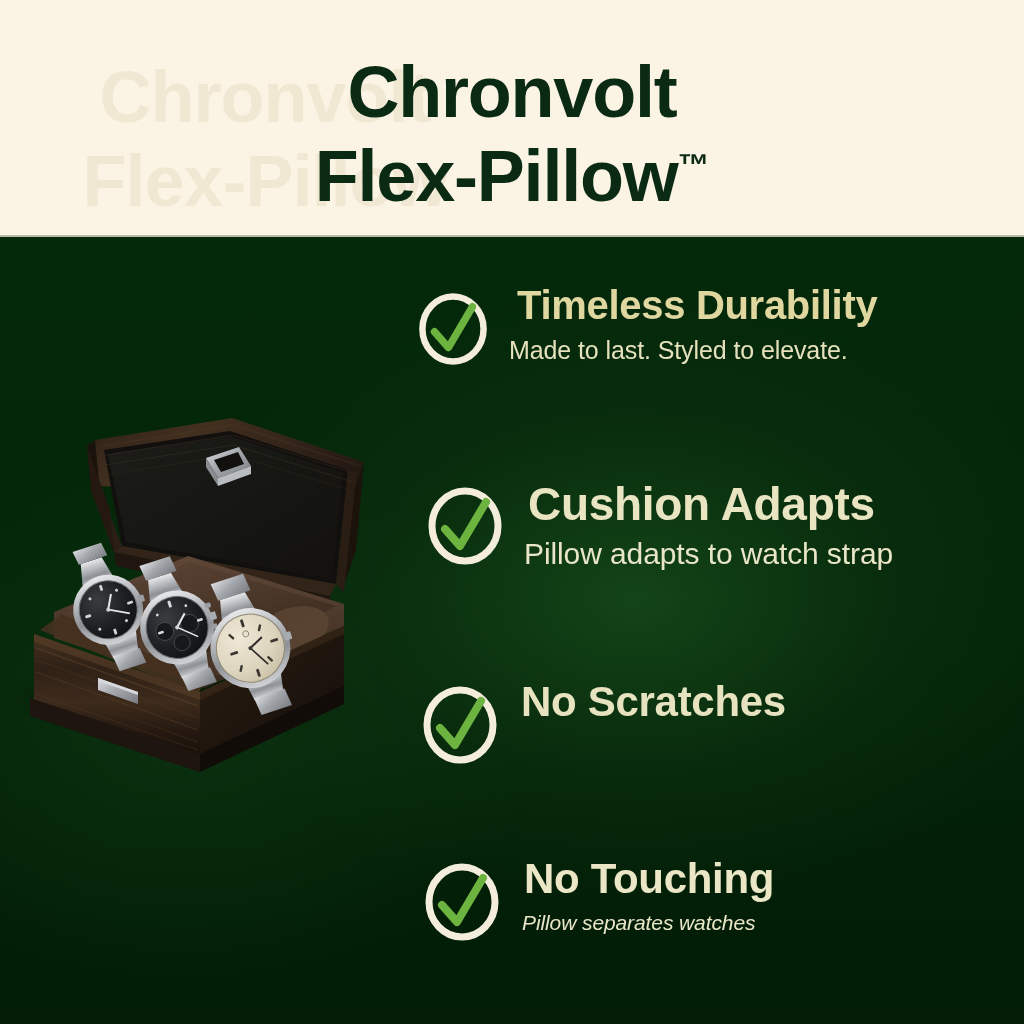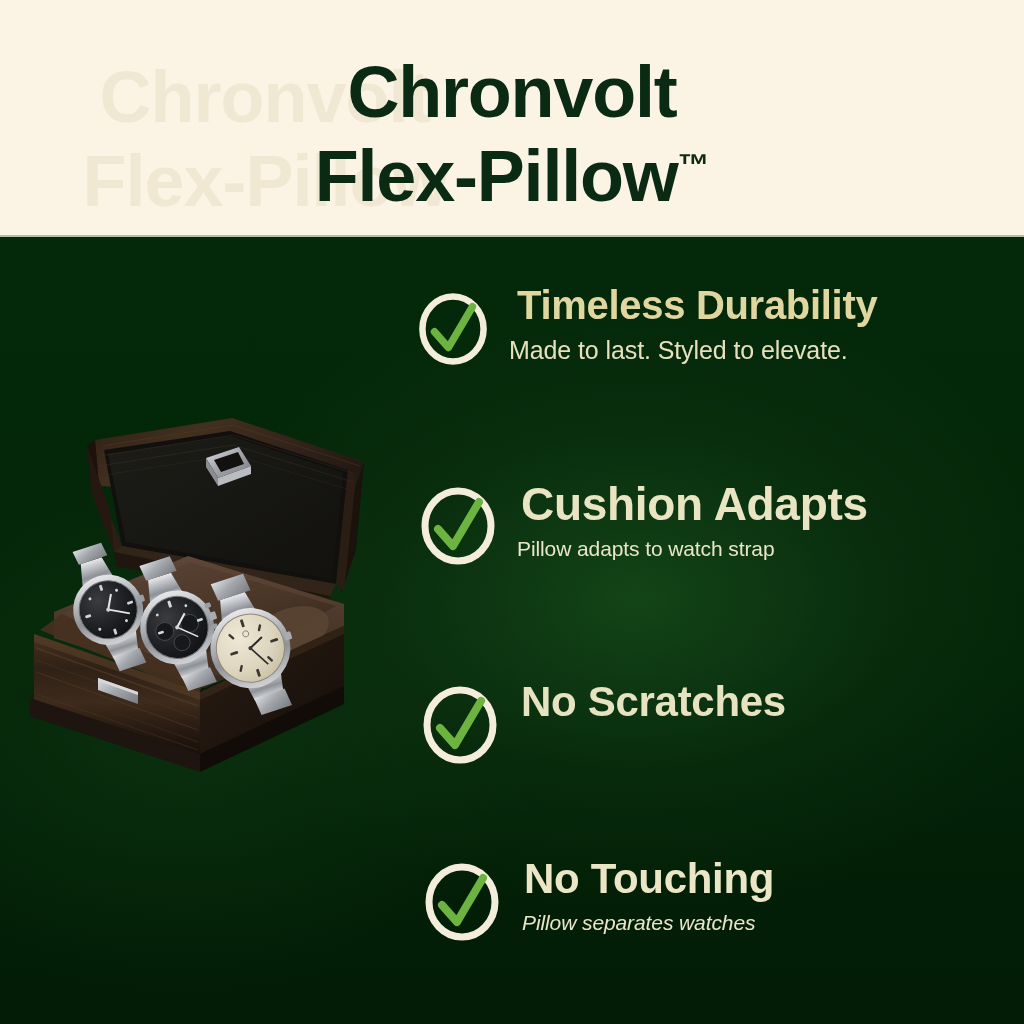--- a/index.html
+++ b/index.html
@@ -80,21 +80,21 @@
     left:415px; top:283px;
     width:609px;
   }
   .feature {
     position:absolute;
     display:flex;
     align-items:flex-start;
     gap:18px;
   }
   .feature.f0 { top:0px;   left:0px; }
-  .feature.f1 { top:196px; left:2px; }
+  .feature.f1 { top:196px; left:9px; }
   .feature.f2 { top:395px; left:4px; }
   .feature.f3 { top:572px; left:6px; }
 
   .check {
     flex:0 0 auto;
     position:relative;
     width:82px; height:82px;
     margin-top:6px;
   }
   .check.sm { width:76px; height:76px; margin-top:8px; }
@@ -114,21 +114,21 @@
     font-weight:400;
     letter-spacing:-0.1px;
     line-height:1.1;
     white-space:nowrap;
   }
 
   .f0 .f-title { font-size:40px; color:#dfd6a0; margin-left:8px; }
   .f0 .f-sub   { font-size:25px; margin-top:10px; color:#e6e1bd; }
 
   .f1 .f-title { font-size:46px; color:#e9e4c2; margin-left:4px; }
-  .f1 .f-sub   { font-size:21px; margin-top:8px; margin-left:0px; }
+  .f1 .f-sub   { font-size:30px; margin-top:8px; margin-left:0px; }
 
   .f2 .f-title { font-size:42px; color:#e7e2c0; margin-left:2px; }
   .f2 .f-sub   { font-size:31px; margin-top:9px; margin-left:0px; }
 
   .f3 .f-title { font-size:42px; color:#ebe6c6; margin-left:3px;text-align:center; }
   .f3 .f-sub   { font-size:21px; margin-top:10px; margin-left:1px;font-style:italic; }
 
   
   .watchbox {
     position:absolute;

